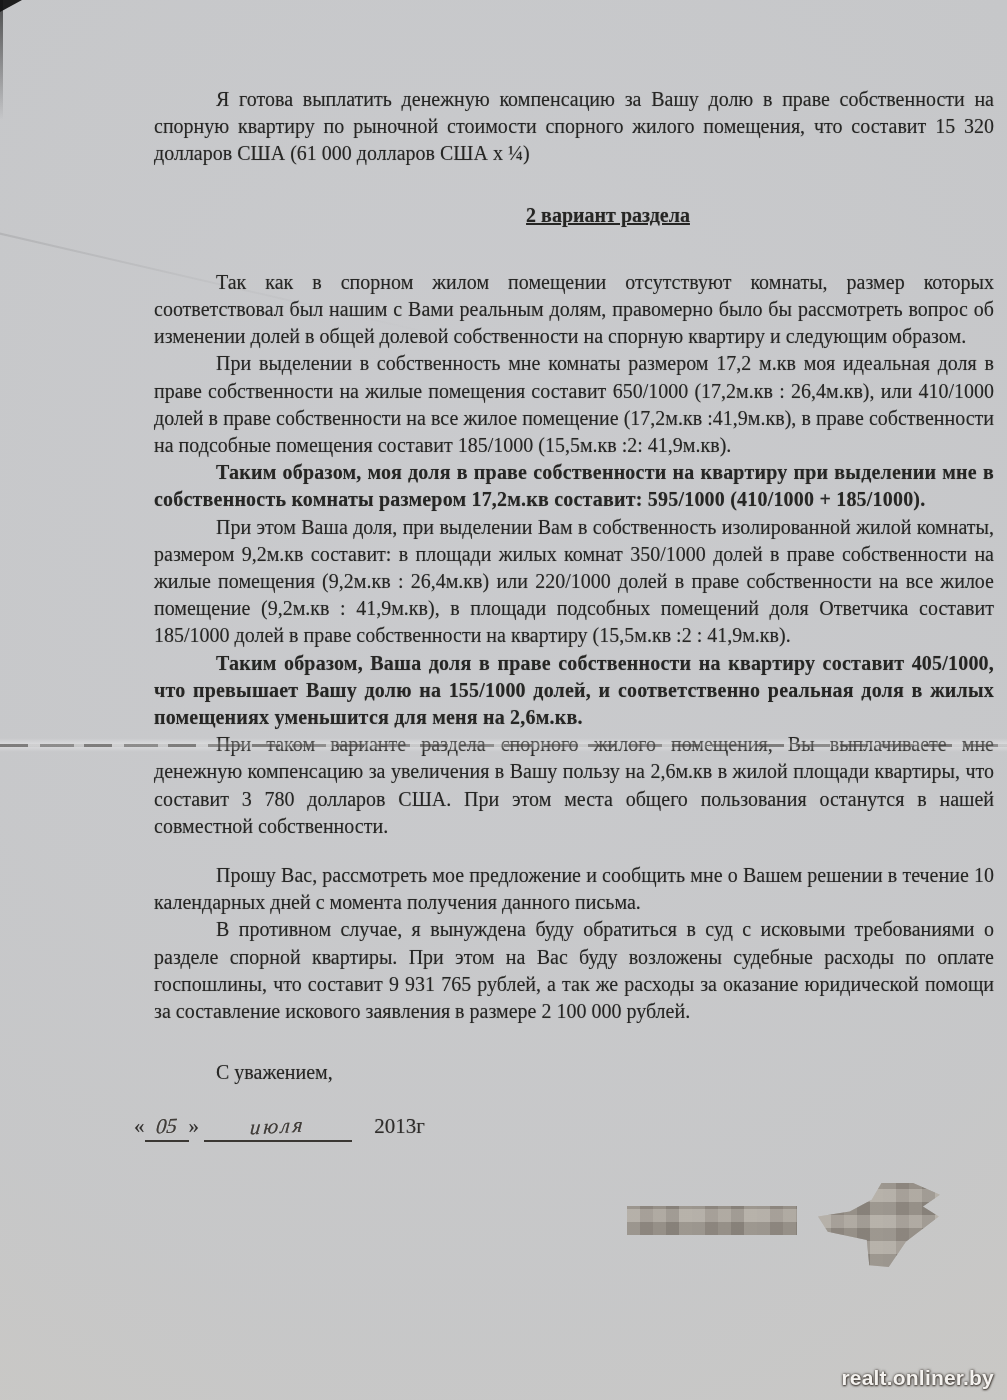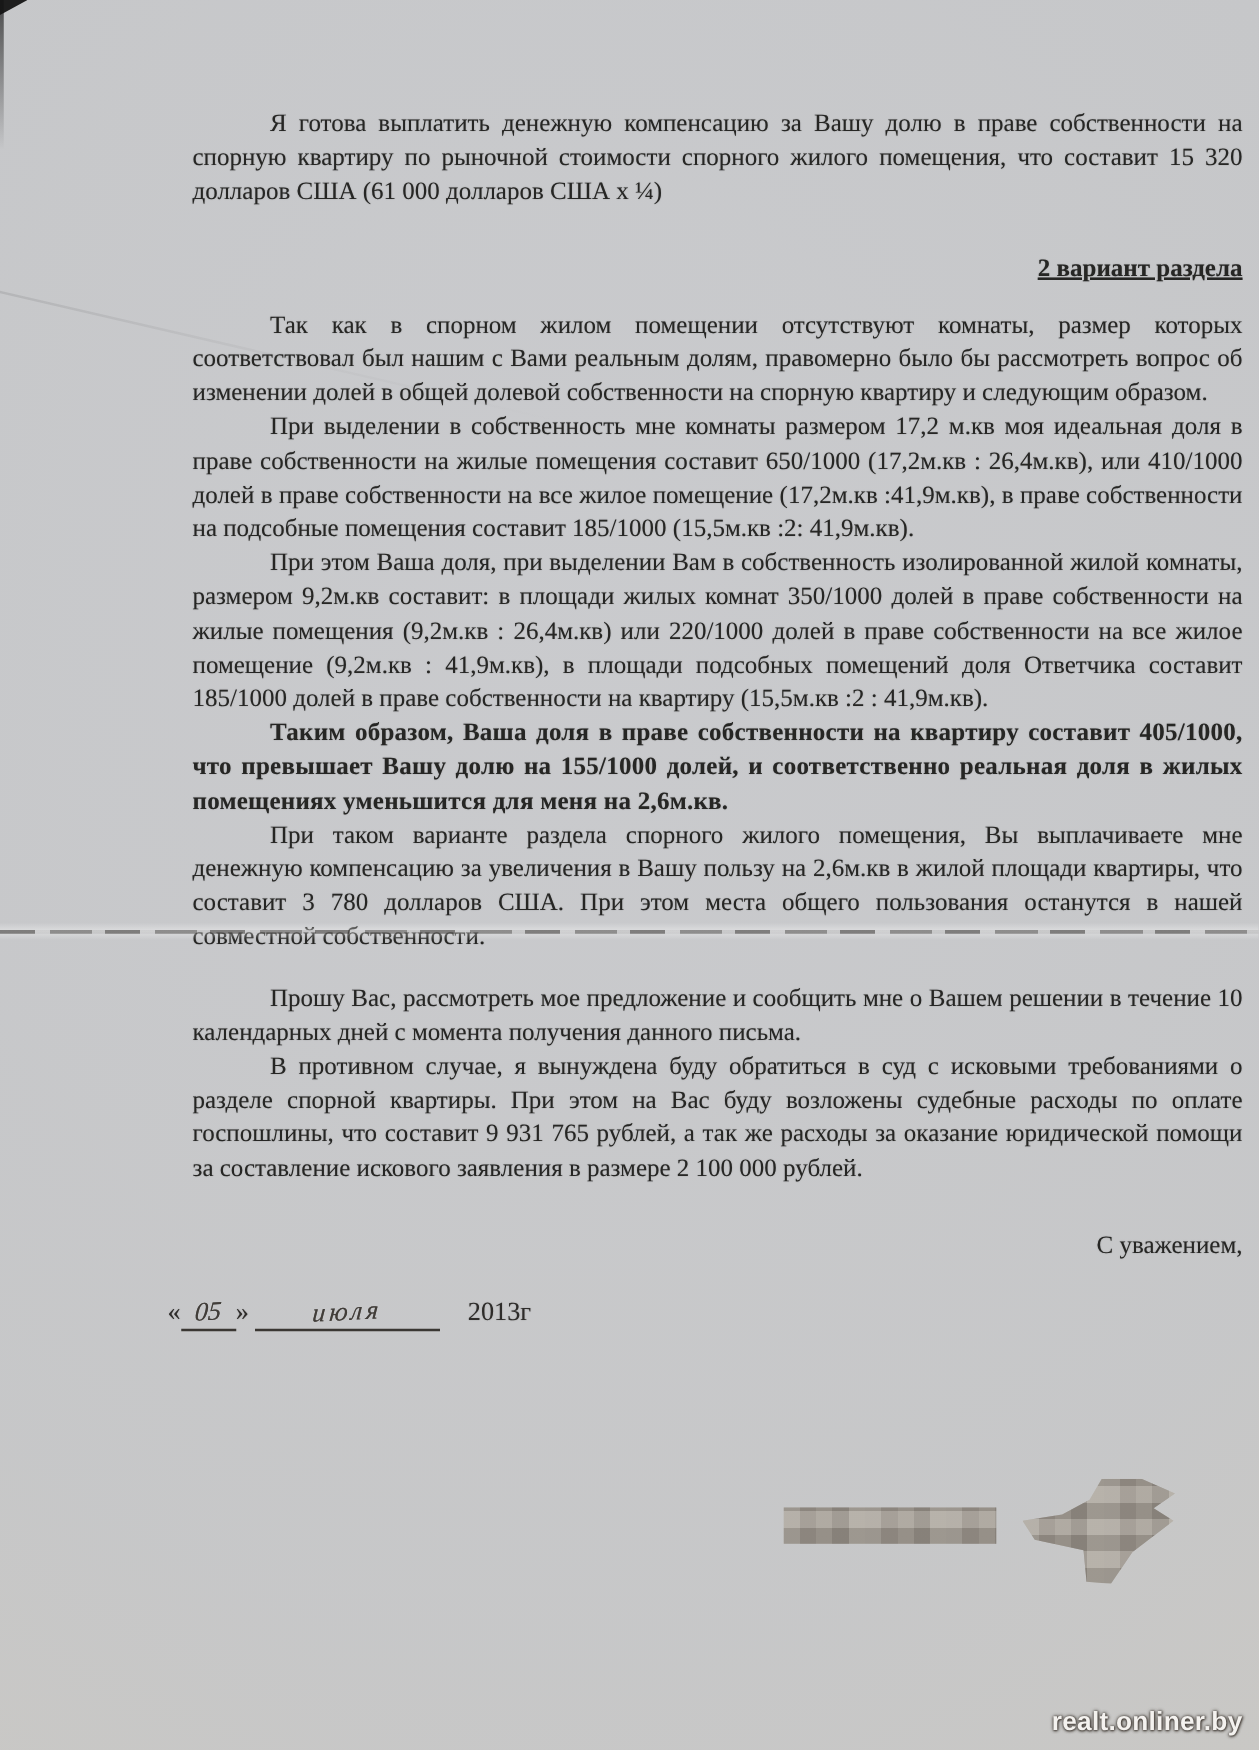--- a/index.html
+++ b/index.html
@@ -42,27 +42,27 @@
     opacity:.85;
   }
   
   .text-col{
     position:absolute;left:154px;top:86px;width:840px;
     font-size:20px;line-height:27.2px;color:#262624;
     text-shadow:0 0 1px rgba(30,30,30,.35);
   }
   .text-col p{margin:0;text-align:justify;text-indent:62px;}
   p.h{
-    font-weight:bold;text-decoration:underline;text-align:right;
+    font-weight:bold;text-decoration:underline;text-align:center;
     text-indent:68px;margin-top:34px;
   }
-  p.after-h{margin-top:18px;}
+  p.after-h{margin-top:40px;}
   p.b{font-weight:bold;letter-spacing:.2px;}
   p.gap{margin-top:22px;}
-  p.closing{margin-top:34px;text-align:right;}
+  p.closing{margin-top:34px;text-align:left;}
   
   .dateline{
     margin-top:26px;margin-left:-20px;text-align:left;text-indent:0;
     font-size:21px;color:#2e2c2a;white-space:nowrap;
   }
   .hand{
     display:inline-block;font-style:italic;color:#413d39;
     transform:rotate(-3deg) skewX(-8deg);
     text-shadow:0 0 .5px rgba(50,46,42,.6);
   }
@@ -99,20 +99,21 @@
 <div class="sheet"></div>
 <div class="corner-shadow"></div>
 <div class="edge-shadow-left"></div>
 <div class="diag-crease"></div>
 
 <div class="text-col">
   <p>Я готова выплатить денежную компенсацию за Вашу долю в праве собственности на спорную квартиру по рыночной стоимости спорного жилого помещения, что составит 15 320 долларов США (61 000 долларов США х ¼)</p>
   <p class="h">2 вариант раздела</p>
   <p class="after-h">Так как в спорном жилом помещении отсутствуют комнаты, размер которых соответствовал был нашим с Вами реальным долям,  правомерно было бы рассмотреть вопрос об изменении долей в общей долевой собственности на спорную квартиру и следующим образом.</p>
   <p>При выделении в собственность мне комнаты размером 17,2 м.кв моя идеальная доля в праве собственности на жилые помещения составит 650/1000 (17,2м.кв : 26,4м.кв), или 410/1000 долей в праве собственности на все жилое помещение (17,2м.кв :41,9м.кв), в праве собственности на подсобные помещения составит 185/1000 (15,5м.кв :2: 41,9м.кв).</p>
+  <p class="b">Таким образом, моя доля в праве собственности на квартиру при выделении мне в собственность комнаты размером 17,2м.кв составит: 595/1000 (410/1000 + 185/1000).</p>
   <p>При этом Ваша доля, при выделении Вам в собственность изолированной жилой комнаты, размером 9,2м.кв составит: в площади жилых комнат 350/1000 долей в праве собственности на жилые помещения (9,2м.кв : 26,4м.кв) или 220/1000 долей в праве собственности на все жилое помещение (9,2м.кв : 41,9м.кв), в площади подсобных помещений доля Ответчика составит 185/1000 долей в праве собственности на квартиру (15,5м.кв :2 : 41,9м.кв).</p>
   <p class="b">Таким образом, Ваша доля в праве собственности на квартиру составит 405/1000, что превышает Вашу долю на 155/1000 долей, и соответственно реальная доля в жилых помещениях уменьшится для меня на 2,6м.кв.</p>
   <p>При таком варианте раздела спорного жилого помещения, Вы выплачиваете мне денежную компенсацию за увеличения в Вашу пользу на 2,6м.кв в жилой площади квартиры, что составит 3 780 долларов США. При этом места общего пользования останутся в нашей совместной собственности.</p>
   <p class="gap">Прошу Вас, рассмотреть мое предложение и сообщить мне о Вашем решении в течение 10 календарных дней с момента получения данного письма.</p>
   <p>В противном случае, я вынуждена буду обратиться в суд с исковыми требованиями о разделе спорной квартиры. При этом на Вас буду возложены судебные расходы по оплате госпошлины, что составит 9 931 765 рублей, а так же расходы за оказание юридической помощи за составление искового заявления в размере 2 100 000 рублей.</p>
 
   <p class="closing">С уважением,</p>
 
   <div class="dateline">
     <span>«</span><span class="uline day"><span class="hand">05</span></span><span>»</span>

